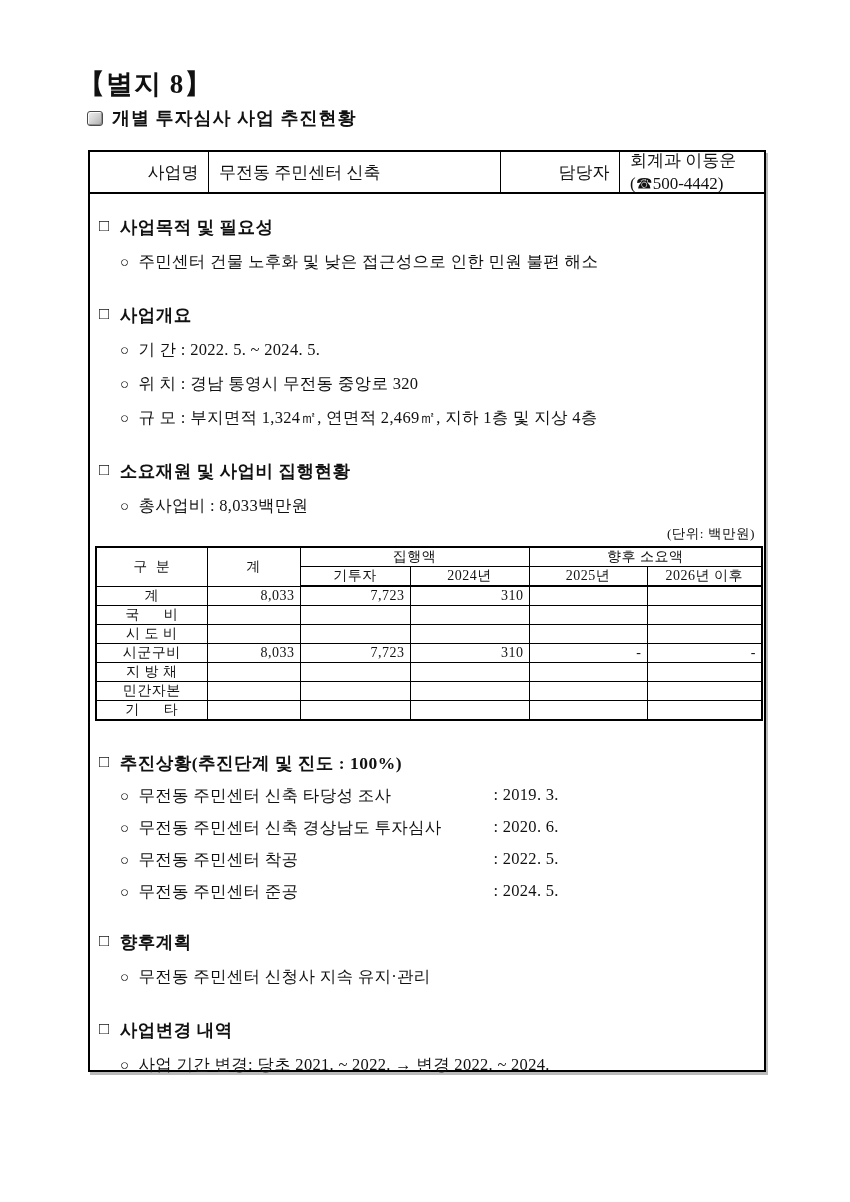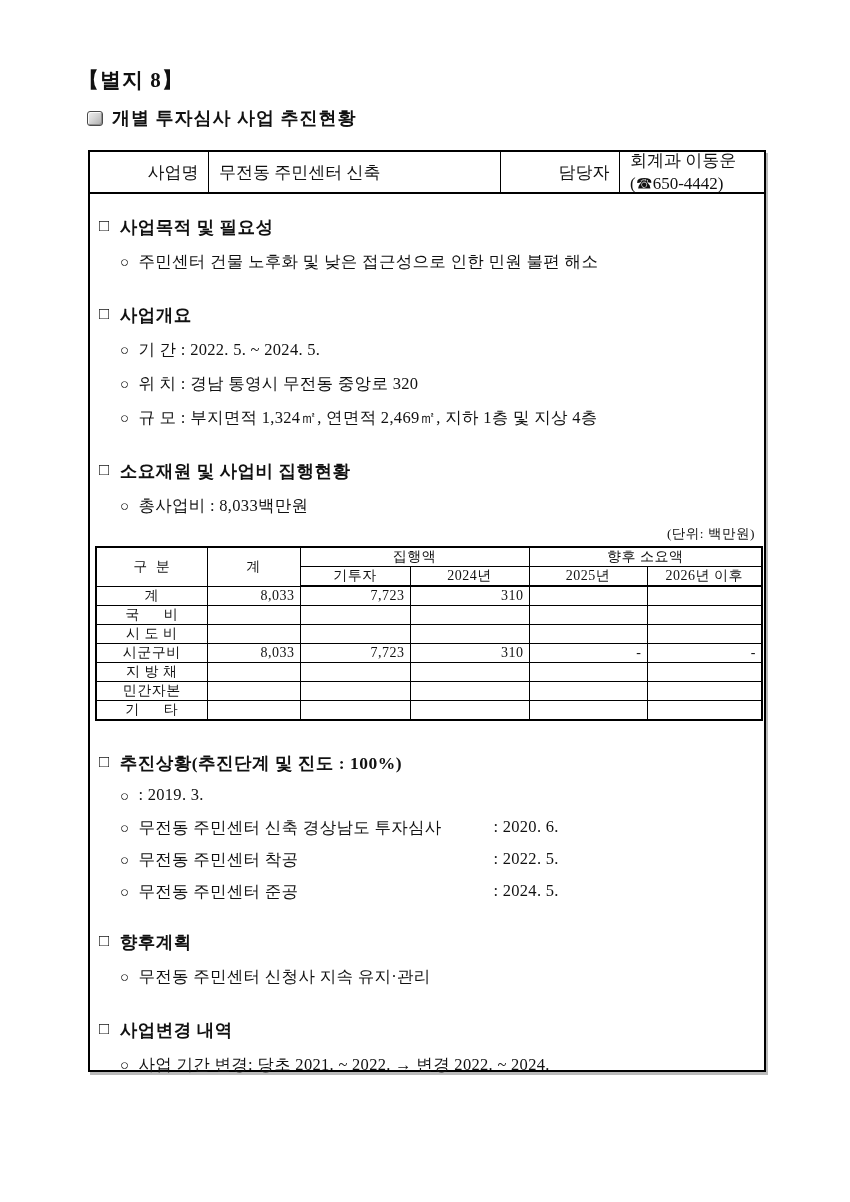--- a/index.html
+++ b/index.html
@@ -6,21 +6,21 @@
   html, body { background: #ffffff; }
   body {
     width: 850px; height: 1202px;
     font-family: "Liberation Serif", "DejaVu Serif", serif;
     color: #111; overflow: hidden; position: relative;
   }
   .page { position: absolute; inset: 0; }
 
   .attach-label {
     position: absolute; left: 78px; top: 66px;
-    font-size: 21px; font-weight: bold; letter-spacing: 1px; text-align: center;
+    font-size: 27px; font-weight: bold; letter-spacing: 1px; text-align: center;
   }
   .doc-title-row {
     position: absolute; left: 87px; top: 106px;
     display: flex; align-items: center; gap: 9px;
     font-size: 18px; font-weight: bold; letter-spacing: 1px;
   }
   .square3d {
     display: inline-block; width: 16px; height: 15px;
     border: 1px solid #4a4a4a; border-radius: 3px;
     background: linear-gradient(135deg, #f0f0f0 0%, #d6d6d6 45%, #ababab 100%);
@@ -101,21 +101,21 @@
     <span class="square3d"></span>
     <span>개별 투자심사 사업 추진현황</span>
   </div>
 
   <div class="outer-box">
 
     <div class="head-row">
       <div class="cell label">사업명</div>
       <div class="cell v1">무전동 주민센터 신축</div>
       <div class="cell label">담당자</div>
-      <div class="cell v2">회계과 이동운(☎650-4442)</div>
+      <div class="cell v2">회계과 이동운(☎500-4442)</div>
     </div>
 
     <div class="content">
 
       <div class="sec-title mt-first">
         <span class="sq">□</span>
         <span>사업목적 및 필요성</span>
       </div>
       <div class="sec-item">
         <span class="circ">○</span>
@@ -231,20 +231,21 @@
           </tr>
         </tbody>
       </table>
 
       <div class="sec-title mt-sec">
         <span class="sq">□</span>
         <span>추진상황(추진단계 및 진도 : 100%)</span>
       </div>
       <div class="progress-item">
         <span class="circ">○</span>
+        <span class="p-label">무전동 주민센터 신축 타당성 조사</span>
         <span class="p-value">: 2019. 3.</span>
       </div>
       <div class="progress-item">
         <span class="circ">○</span>
         <span class="p-label">무전동 주민센터 신축 경상남도 투자심사</span>
         <span class="p-value">: 2020. 6.</span>
       </div>
       <div class="progress-item">
         <span class="circ">○</span>
         <span class="p-label">무전동 주민센터 착공</span>

